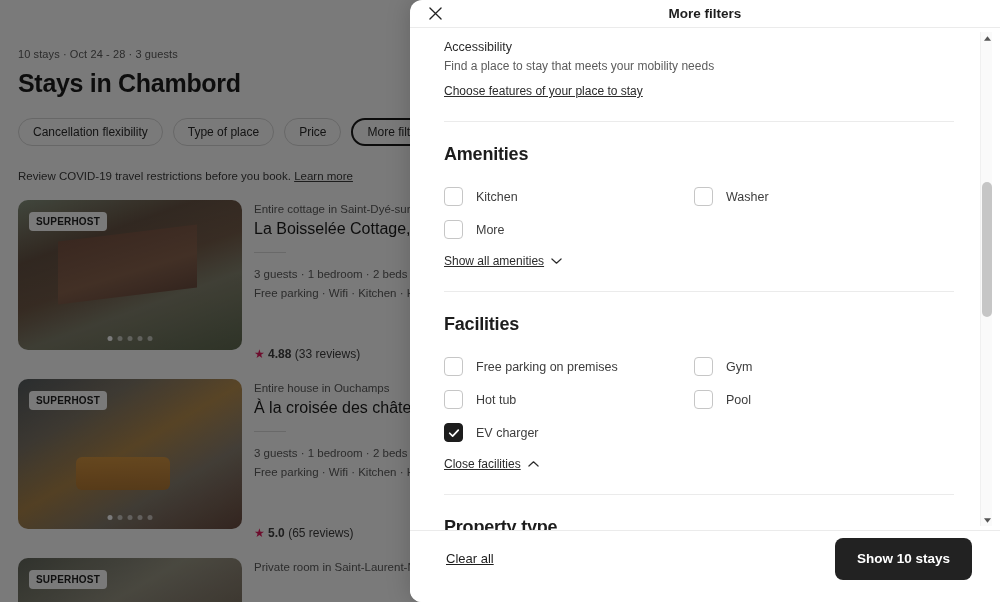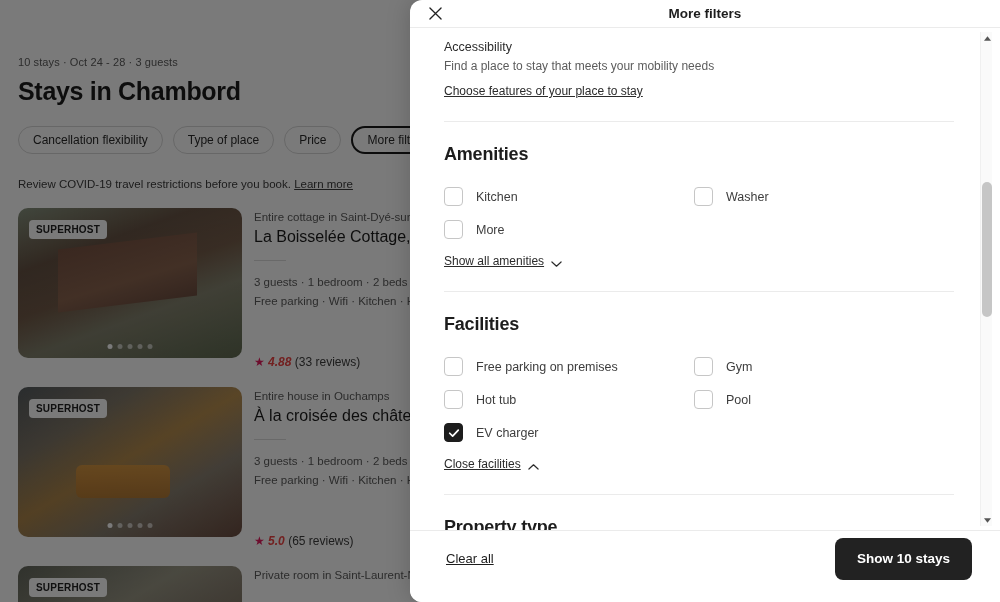--- a/index.html
+++ b/index.html
@@ -15,21 +15,21 @@
   
   #page-root { position: relative; width: 1000px; height: 602px; overflow: hidden; background:#fff; }
 
   .bg-page {
     position: absolute; inset: 0;
     background: #ffffff;
     overflow: hidden;
   }
   .bg-left {
     position: absolute; left: 0; top: 0; width: 620px; height: 602px;
-    padding: 8px 18px;
+    padding: 0 18px;
   }
   .bg-map {
     position: absolute; left: 620px; top: 0; width: 380px; height: 602px;
     background:
       linear-gradient(125deg, #dfe6d8 0%, #e8ecdf 22%, #dde5ea 45%, #e6e9de 70%, #dfe4d6 100%);
   }
   .map-road {
     position: absolute; background: #f6f3ec; opacity: .95;
   }
   .map-green {
@@ -99,21 +99,21 @@
   .dots i { width: 5px; height: 5px; border-radius: 50%; background: rgba(255,255,255,.6); display:block;}
   .dots i.on { background: #fff; }
 
   .listing-body { padding-top: 3px; min-width: 0; }
   .l-type { font-size: 11.5px; color: #5c5c5c; white-space: nowrap; }
   .l-name { font-size: 16px; color: #1d1d1d; margin-top: 5px; white-space: nowrap; }
   .l-rule { width: 32px; height: 1px; background: #dcdcdc; margin: 14px 0 12px; }
   .l-meta { font-size: 11.5px; color: #5c5c5c; white-space: nowrap; line-height: 1.65; }
   .l-rating { margin-top: 44px; font-size: 12px; color: #3d3d3d; }
   .star { color: #e31c5f; font-size: 12px; }
-  .l-rating b { color:#ef4444;font-style:italic; }
+  .l-rating b { color:#404040; }
 
   
   .scrim { position: absolute; inset: 0; background: rgba(0,0,0,.52); }
 
   
   .modal {
     position: absolute; left: 410px; top: 0; width: 590px; height: 602px;
     background: #fff; border-radius: 12px 0 0 12px;
     display: flex; flex-direction: column; overflow: hidden;
     box-shadow: 0 0 24px rgba(0,0,0,.18);
@@ -156,21 +156,21 @@
     width: 19px; height: 19px; flex: none;
     border: 1px solid #c6c6c6; border-radius: 4px; background: #fff;
     display: flex; align-items: center; justify-content: center;
   }
   .cb.checked { background: #1d1d1d; border-color: #1d1d1d; }
   .cb svg { display: none; }
   .cb.checked svg { display: block; }
   .cblabel { font-size: 12.5px; color: #3d3d3d; white-space: nowrap; }
 
   .toggle-link {
-    display: inline-flex; align-items: flex-end; gap: 7px;
+    display: inline-flex; align-items: center; gap: 7px;
     margin-top: 15px; font-size: 12px; color: #2b2b2b; cursor: pointer;
   }
   .toggle-link span.t { text-decoration: underline; }
   .chev { display:block; }
 
   .scrollbar {
     position: absolute; right: 8px; top: 4px; bottom: 4px; width: 12px;
     background: #fafafa; border-left: 1px solid #f0f0f0;
   }
   .sb-arrow { position:absolute; left:0; width:12px; height:12px; display:flex; align-items:center; justify-content:center; }

